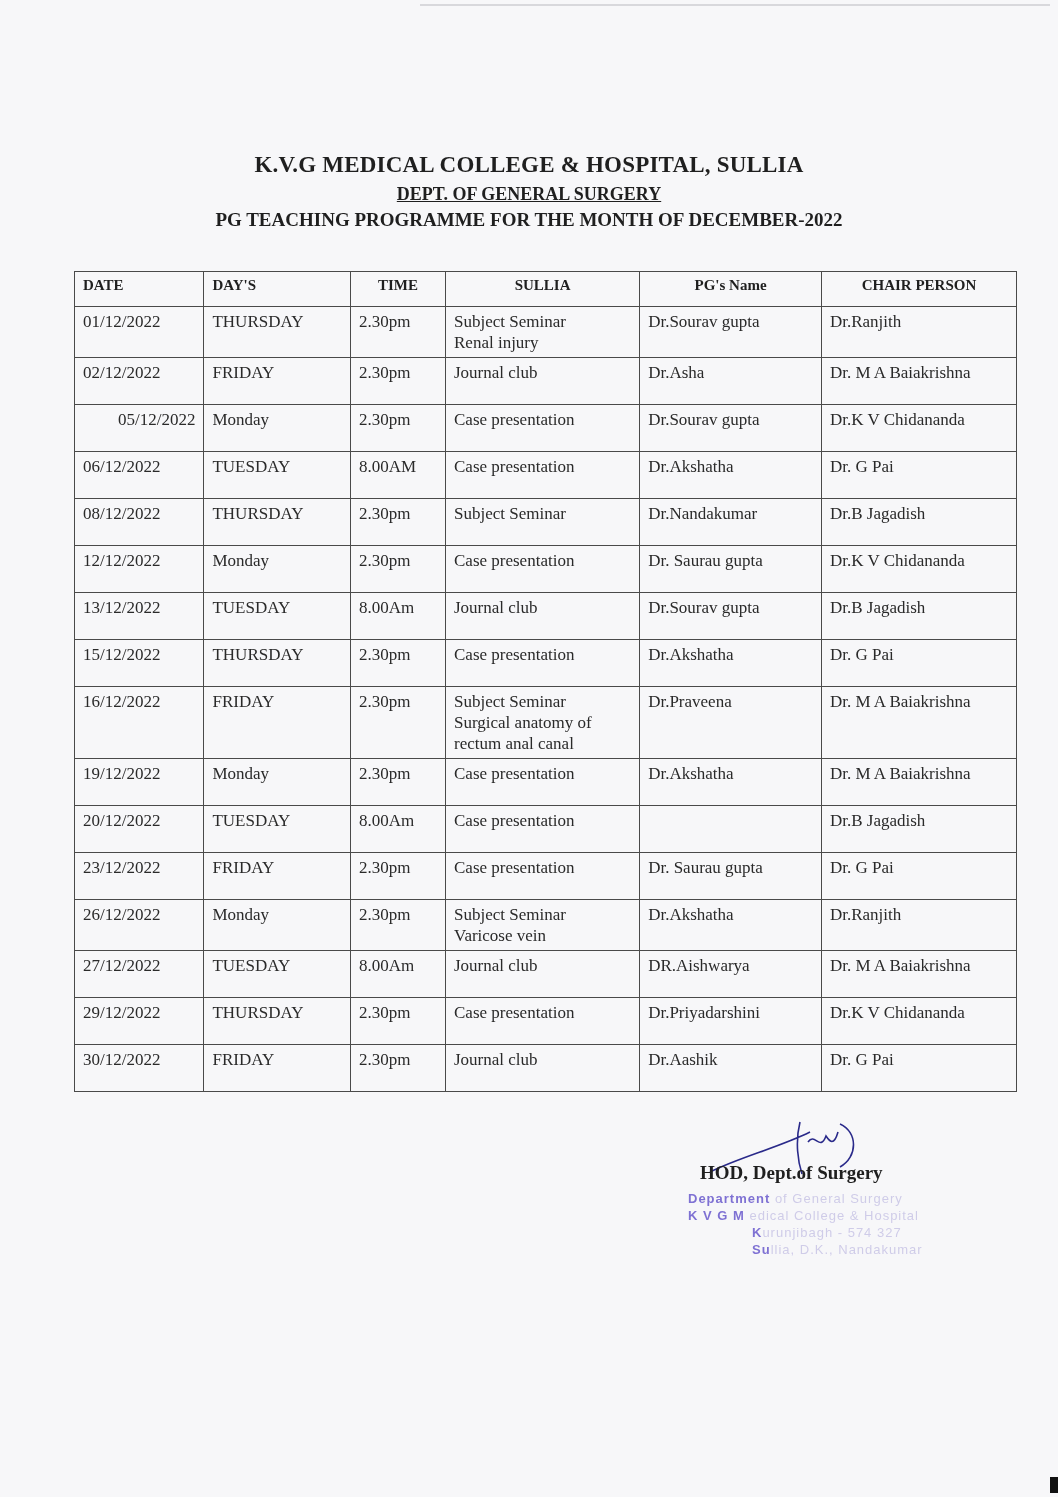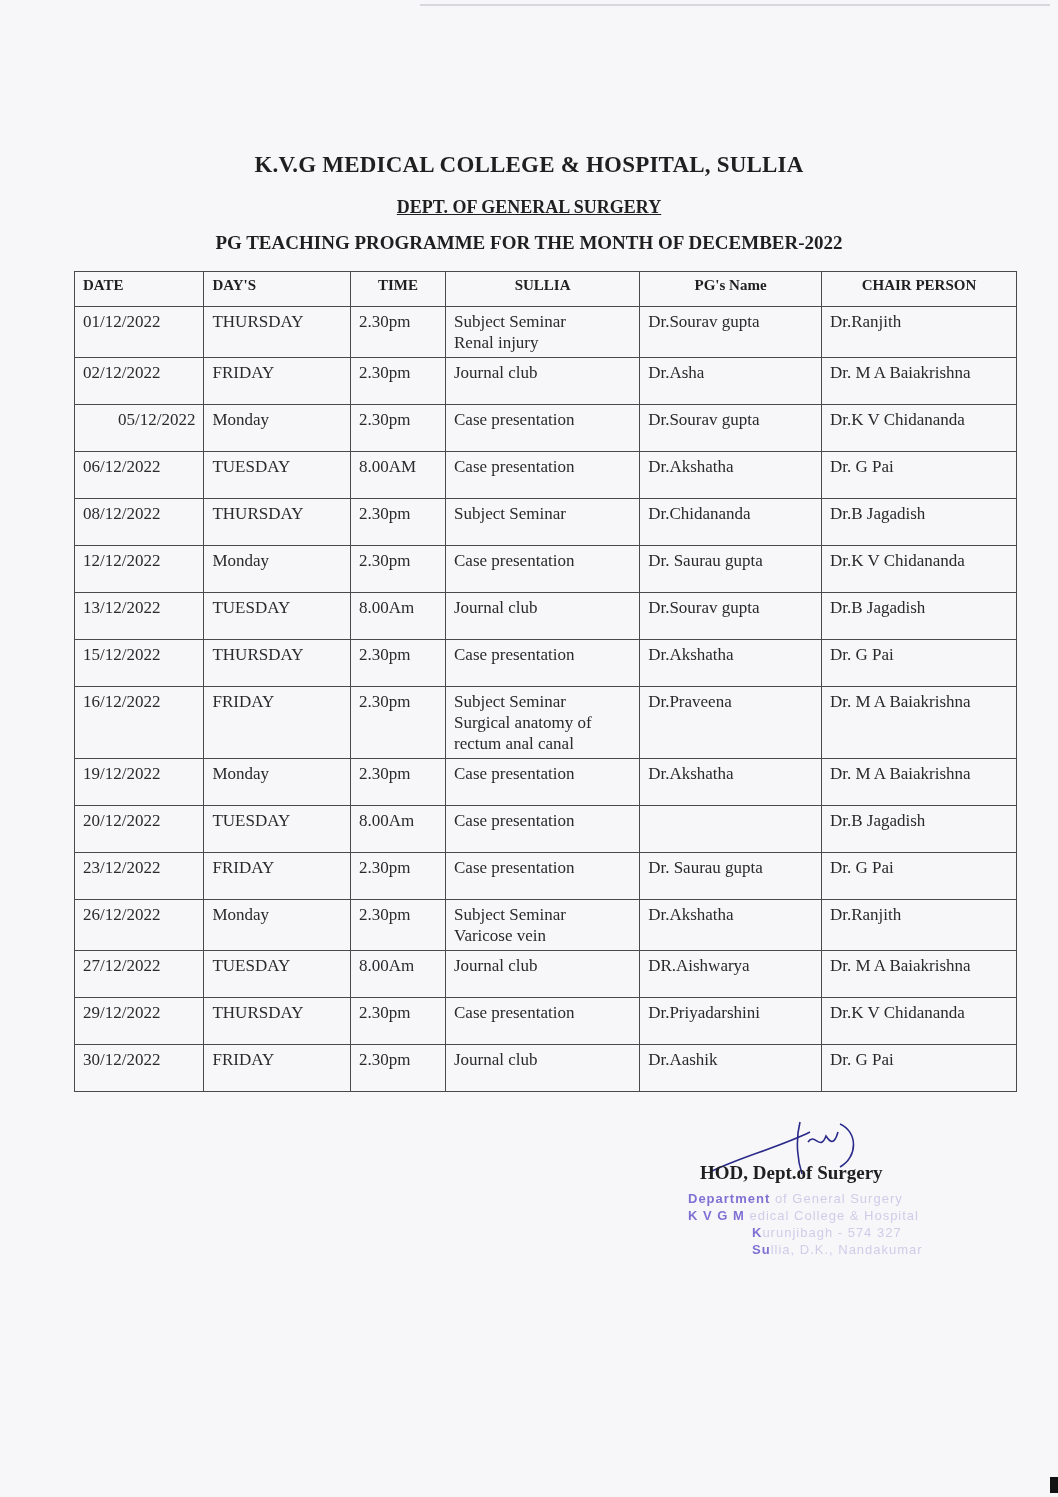--- a/index.html
+++ b/index.html
@@ -1,22 +1,22 @@
 <!DOCTYPE html>
 <html><head>
 <meta charset="utf-8">
 <style>
   html, body { margin:0; padding:0; }
   body { width:1058px; height:1497px; background:#f7f7f9; position:relative; overflow:hidden;
          font-family:"DejaVu Serif","Liberation Serif",serif; color:#1f1f1f; }
   .topline { position:absolute; left:420px; top:4px; width:630px; height:2px; background:#d8d8dc; }
   .header { position:absolute; left:0; top:152px; width:1058px; text-align:center; }
   .h1 { font-size:21px; font-weight:bold; letter-spacing:0.2px; font-family:"Liberation Serif","DejaVu Serif",serif; font-size:23px; }
-  .h2 { font-size:17px; font-weight:bold; text-decoration:underline; margin-top:19px; font-family:"Liberation Serif",serif; font-size:18px; }
-  .h3 { font-size:18px; font-weight:bold; margin-top:14px; font-family:"Liberation Serif",serif; font-size:19px; }
+  .h2 { font-size:17px; font-weight:bold; text-decoration:underline; margin-top:6px; font-family:"Liberation Serif",serif; font-size:18px; }
+  .h3 { font-size:18px; font-weight:bold; margin-top:4px; font-family:"Liberation Serif",serif; font-size:19px; }
   table.sched { position:absolute; left:74px; top:271px; width:943px; border-collapse:collapse;
                 font-family:"Liberation Serif","DejaVu Serif",serif; font-size:17px; }
   table.sched th, table.sched td { border:1px solid #4a4a4a; vertical-align:top; padding:4px 8px; text-align:left; }
   table.sched th { font-size:15px; font-weight:bold; height:25px; padding-top:5px; }
   table.sched th.c { text-align:center; }
   table.sched td { height:38px; line-height:21px; color:#2a2a2a; }
   col.c1 { width:118px; } col.c2 { width:148px; } col.c3 { width:96px; }
   col.c4 { width:198px; } col.c5 { width:184px; } col.c6 { width:199px; }
   .sign { position:absolute; left:700px; top:1162px; font-family:"Liberation Serif",serif; font-weight:bold; font-size:19px; }
   .stamp { position:absolute; left:688px; top:1190px; font-family:"Liberation Sans",sans-serif; font-size:13px; color:#6a5acd; line-height:17px; font-weight:bold; letter-spacing:1px; opacity:0.85; }
@@ -86,21 +86,21 @@
         <td style="white-space: pre-line;">8.00AM</td>
         <td style="white-space: pre-line;">Case presentation</td>
         <td style="white-space: pre-line;">Dr.Akshatha</td>
         <td style="white-space: pre-line;">Dr. G Pai</td>
       </tr>
       <tr>
         <td style="white-space: pre-line;">08/12/2022</td>
         <td style="white-space: pre-line;">THURSDAY</td>
         <td style="white-space: pre-line;">2.30pm</td>
         <td style="white-space: pre-line;">Subject Seminar</td>
-        <td style="white-space: pre-line;">Dr.Chidananda</td>
+        <td style="white-space: pre-line;">Dr.Nandakumar</td>
         <td style="white-space: pre-line;">Dr.B Jagadish</td>
       </tr>
       <tr>
         <td style="white-space: pre-line;">12/12/2022</td>
         <td style="white-space: pre-line;">Monday</td>
         <td style="white-space: pre-line;">2.30pm</td>
         <td style="white-space: pre-line;">Case presentation</td>
         <td style="white-space: pre-line;">Dr. Saurau gupta</td>
         <td style="white-space: pre-line;">Dr.K V Chidananda</td>
       </tr>

